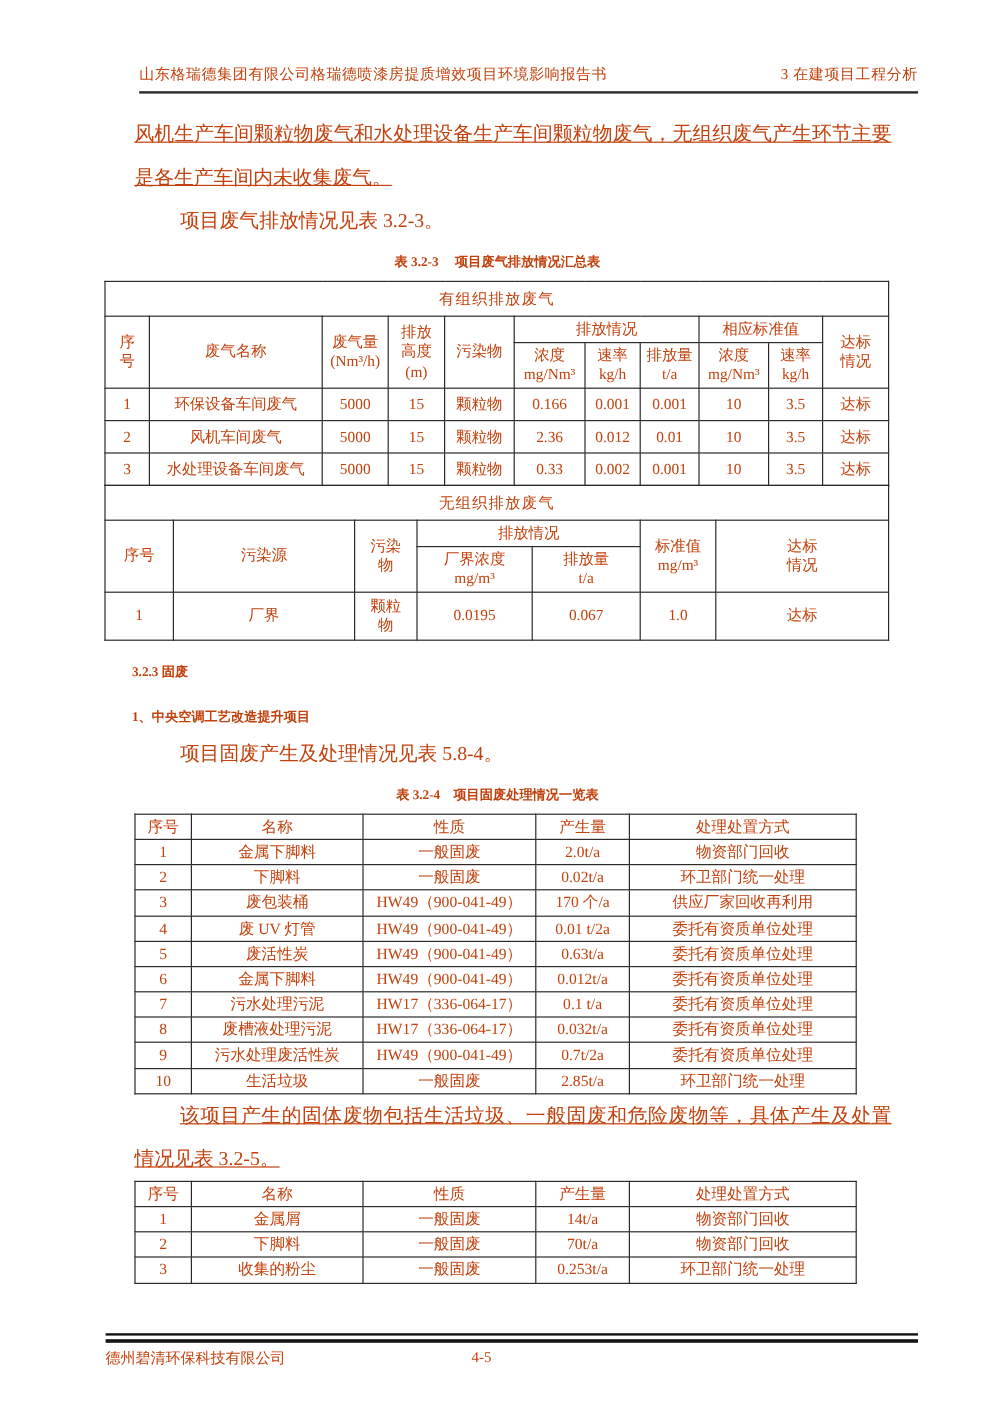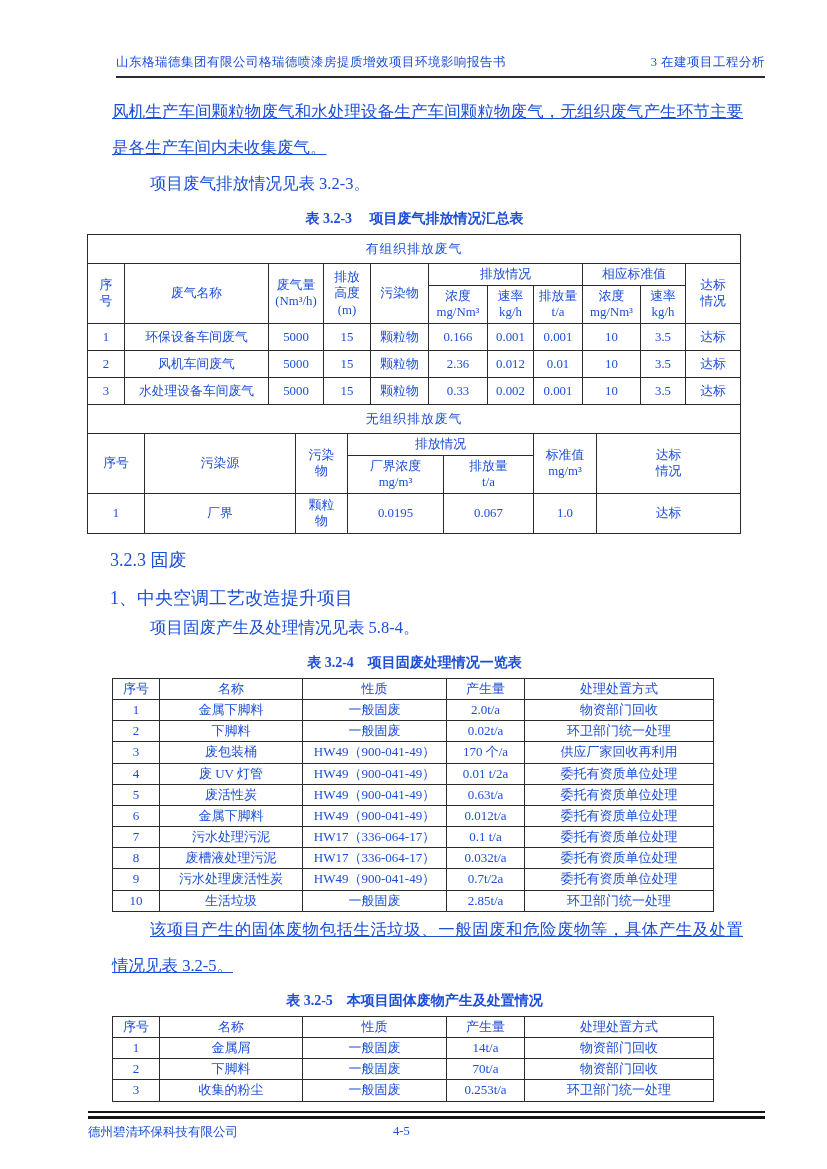--- a/index.html
+++ b/index.html
@@ -3,21 +3,21 @@
 <meta charset="utf-8">
 <style>
   html,body { margin:0; padding:0; background:#ffffff; }
   .page {
     position:relative;
     width:827px; height:1169px;
     background:#ffffff;
     box-sizing:border-box;
     padding:54px 62px 4px 64px;
     font-family:"Liberation Serif","DejaVu Serif",serif;
-    color:#1d4ed8;
+    color:#c2410c;
     overflow:hidden;
   }
   
   .page-header {
     display:flex; justify-content:space-between; align-items:flex-end;
     margin-left:52px;
     border-bottom:2px solid #2b2b2b;
     padding-bottom:5px;
     font-size:12.5px;
     letter-spacing:0.5px;
@@ -32,29 +32,29 @@
     text-decoration:underline;
   }
   .ref-para {
     margin:0 22px 0 48px;
     font-size:16.5px;
     line-height:36px;
     text-indent:2.3em;
   }
   .sec-heading {
     margin:14px 22px 0 46px;
-    font-size:18px;
-    font-weight:normal;
+    font-size:11px;
+    font-weight:bold;
     line-height:24px;
   }
   .table-title {
     margin:7px 0 5px 0;
     text-align:center;
     font-weight:bold;
-    font-size:14px;
+    font-size:11px;
     line-height:20px;
   }
   
   table { border-collapse:collapse; table-layout:fixed; }
   td {
     border:1px solid #2b2b2b;
     text-align:center;
     vertical-align:middle;
     white-space:pre-line;
     padding:2px 1px;
@@ -320,21 +320,20 @@
           <td>生活垃圾</td>
           <td>一般固废</td>
           <td>2.85t/a</td>
           <td>环卫部门统一处理</td>
         </tr>
       </tbody>
   </table>
 
   <p class="body-para" style="margin-top:0; text-indent:2.3em;">该项目产生的固体废物包括生活垃圾、一般固废和危险废物等，具体产生及处置情况见表 3.2-5。</p>
 
-  <h3 class="table-title">表 3.2-5　本项目固体废物产生及处置情况</h3>
 
   <table class="t45">
     <colgroup>
       <col style="width:47px">
         <col style="width:143px">
         <col style="width:144px">
         <col style="width:78px">
         <col style="width:189px">
     </colgroup>
     <tbody>

